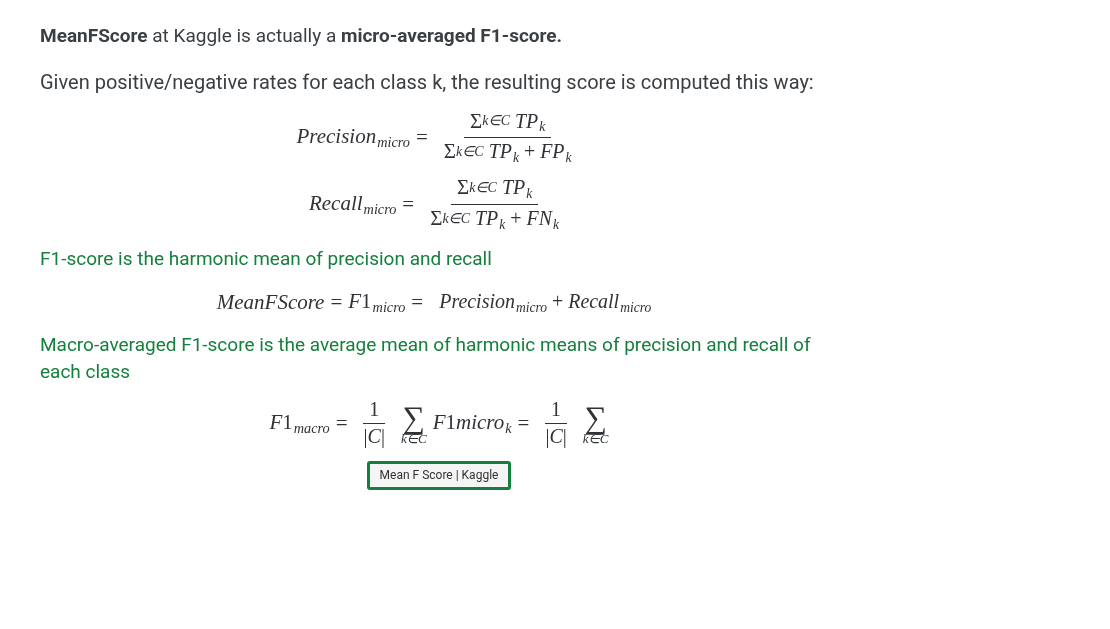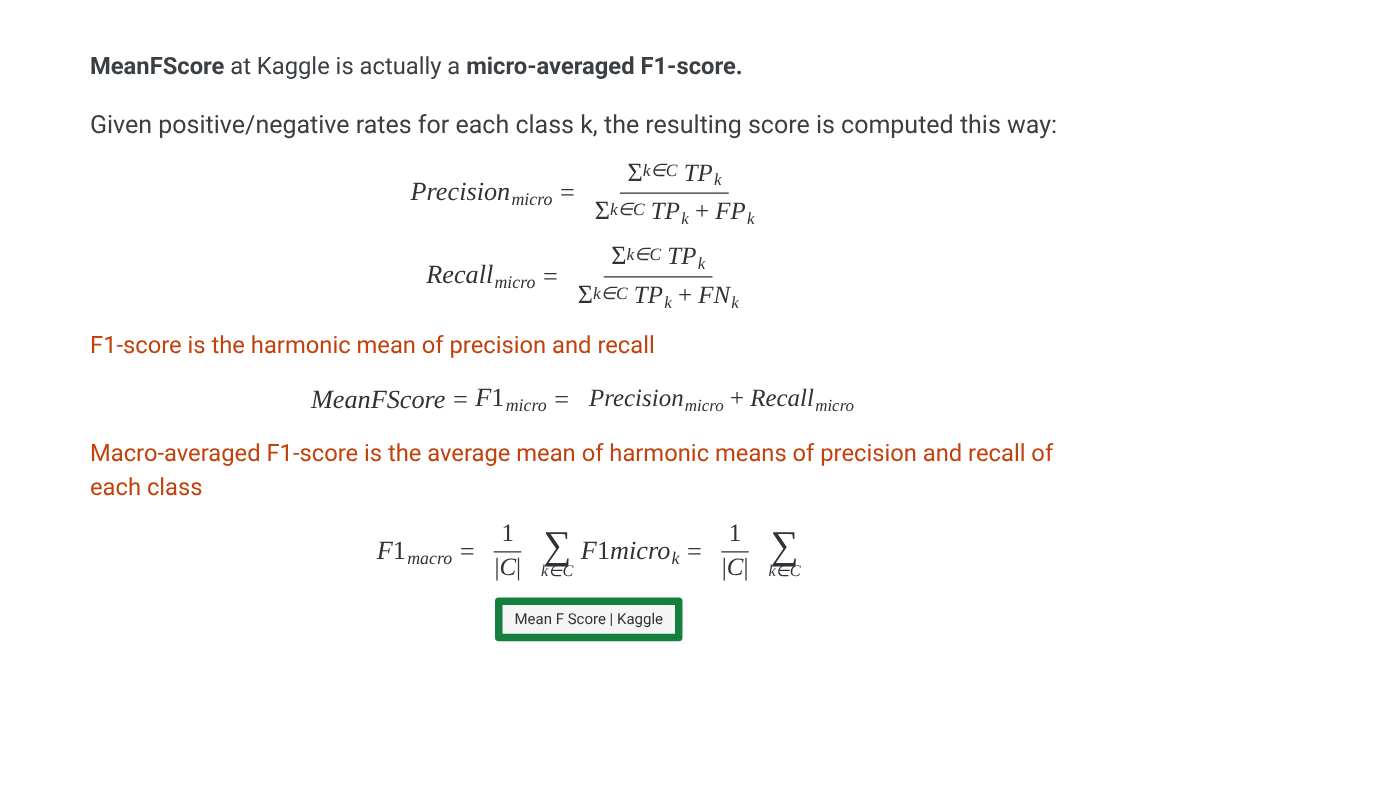--- a/index.html
+++ b/index.html
@@ -8,38 +8,37 @@
     background: #fff;
     font-family: -apple-system, BlinkMacSystemFont, "Segoe UI", Roboto, Helvetica, Arial, sans-serif;
     color: #333c45;
     font-size: 18px;
     line-height: 1.4;
   }
   .page {
     width: 878px;
     min-height: 629px;
     box-sizing: border-box;
-    padding: 40px 40px 24px 40px;
-    margin-left: 32px;
+    padding: 23px 40px 24px 40px;
   }
   .intro-line {
     margin: 0 0 18px 0;
     font-size: 19px;
     color: #3a3f44;
   }
   .bold { font-weight: 700; }
   .explain {
     margin: 0 0 14px 0;
     font-size: 20px;
     color: #3a3f44;
   }
   .section-text {
     margin: 14px 0 14px 0;
     font-size: 19px;
-    color: #c2410c;
+    color: #15803d;
   }
 
   
   .eq-block {
     text-align: center;
     margin: 10px 0 10px 0;
     font-family: "Cambria Math", "STIXGeneral", Georgia, "Times New Roman", serif;
     color: #2f3337;
   }
   .eq-row {
@@ -85,21 +84,21 @@
   .chip-wrap {
     text-align: center;
     margin-top: 12px;
   }
   .chip {
     display: inline-block;
     font-family: -apple-system, BlinkMacSystemFont, "Segoe UI", Roboto, Helvetica, Arial, sans-serif;
     font-size: 12px;
     color: #2f3337;
     background: #f5f5f5;
-    border: 6px solid #15803d;
+    border: 3px solid #15803d;
     border-radius: 3px;
     padding: 3px 10px;
     text-decoration: none;
     cursor: pointer;
   }
 </style>
 </head>
 <body>
 
 <div class="page">

